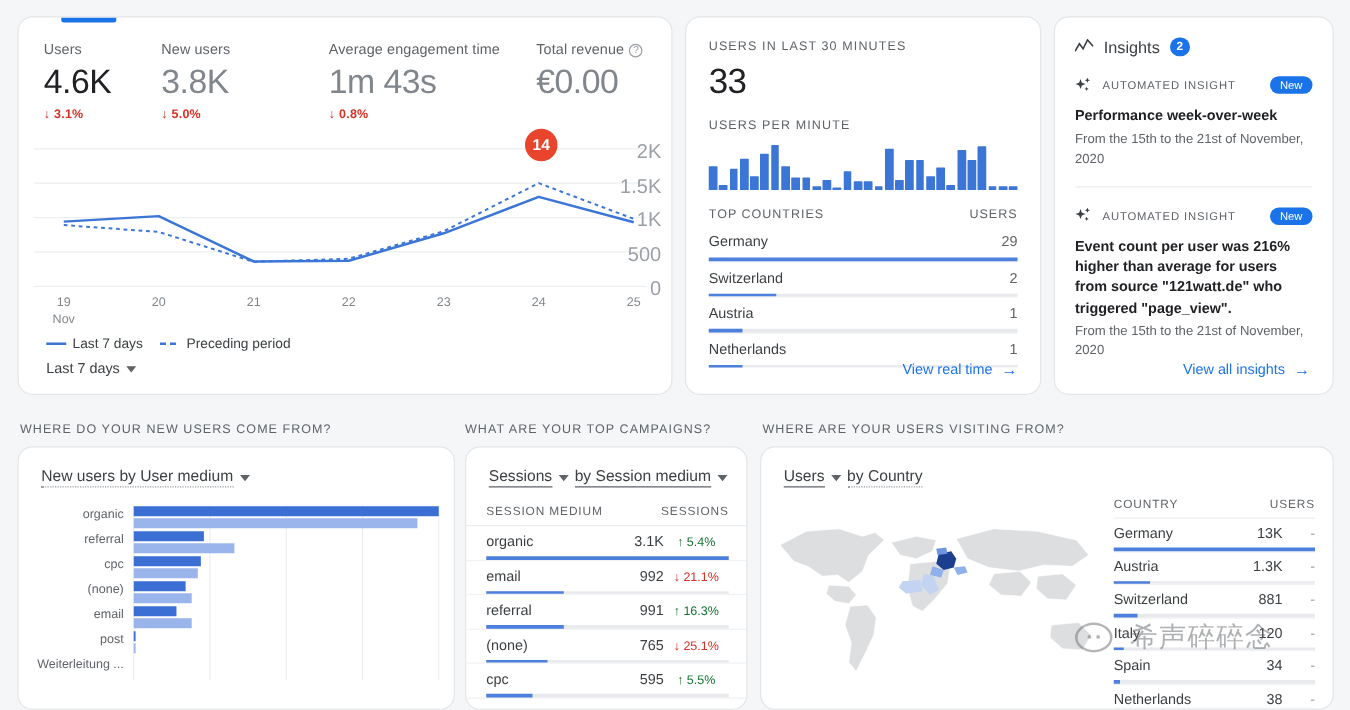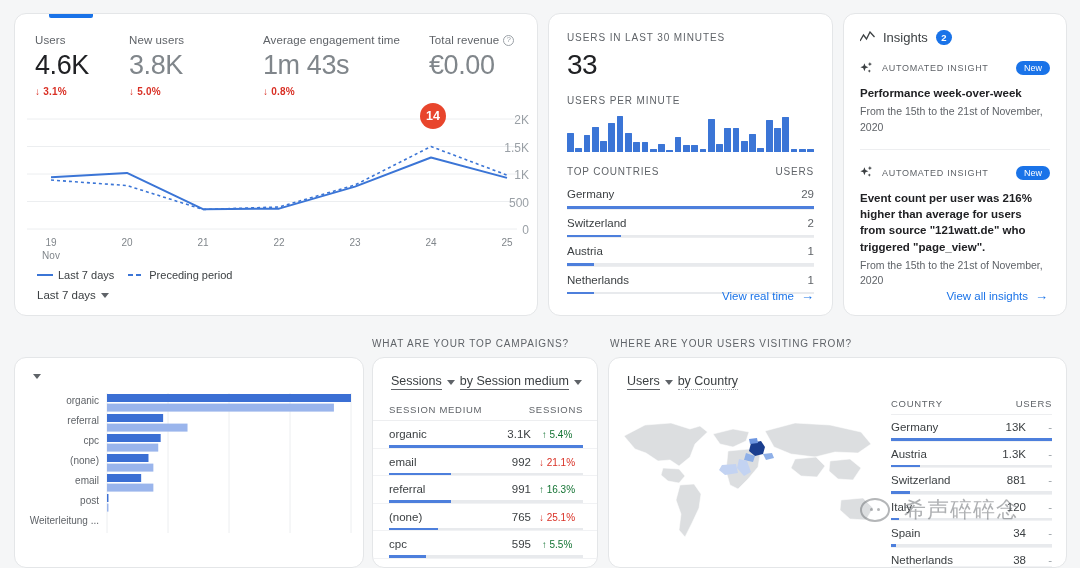--- a/index.html
+++ b/index.html
@@ -59,21 +59,21 @@
     position: absolute; left: 405px; top: 89px;
     width: 26px; height: 26px; border-radius: 50%;
     background: #e8452c; color: #fff; font-size: 12.5px; font-weight: 700;
     display: flex; align-items: center; justify-content: center;
     z-index: 6;
   }
 
   .linechart-wrap { position: relative; margin: 14px 0 0 0; height: 150px; }
   .linechart-wrap svg { display: block; }
   .ytick {
-    position: absolute; right: 8px; font-size: 12px; color: #9aa0a6;
+    position: absolute; right: 8px; font-size: 16px; color: #9aa0a6;
   }
   .xtick {
     position: absolute; font-size: 10px; color: #80868b; text-align: center;
   }
 
   .legend {
     display: flex; gap: 14px; align-items: center;
     padding: 8px 0 0 22px; font-size: 11px; color: #3c4043;
   }
   .legend-item { display: flex; align-items: center; gap: 5px; }
@@ -443,25 +443,27 @@
       <div class="ins-title">Event count per user was 216% higher than average for users from source "121watt.de" who triggered "page_view".</div>
       <div class="ins-meta">From the 15th to the 21st of November, 2020</div>
     </div>
 
     <div class="card-link">
       <span>View all insights</span>
       <span class="arrow-r">→</span>
     </div>
   </div>
 
+  <div class="sec-title" id="t-medium">WHERE DO YOUR NEW USERS COME FROM?</div>
   <div class="sec-title" id="t-camp">WHAT ARE YOUR TOP CAMPAIGNS?</div>
   <div class="sec-title" id="t-geo">WHERE ARE YOUR USERS VISITING FROM?</div>
 
   <div class="card" id="card-medium">
     <div class="panel-head">
+      <span class="dotted">New users by User medium</span>
       <span class="caret"></span>
     </div>
     <div class="hbar-area">
       <svg width="350" height="150" viewBox="0 0 350 150" id="hbar-svg">
           <line x1="92" x2="92" y1="4" y2="144" stroke="#eceef0" stroke-width="1"></line>
           <line x1="153" x2="153" y1="4" y2="144" stroke="#eceef0" stroke-width="1"></line>
           <line x1="214" x2="214" y1="4" y2="144" stroke="#eceef0" stroke-width="1"></line>
           <line x1="275" x2="275" y1="4" y2="144" stroke="#eceef0" stroke-width="1"></line>
           <line x1="336" x2="336" y1="4" y2="144" stroke="#eceef0" stroke-width="1"></line>
           <text x="84" y="14.5" text-anchor="end" font-size="10" fill="#5f6368" font-family="&quot;Liberation Sans&quot;, sans-serif">organic</text>

